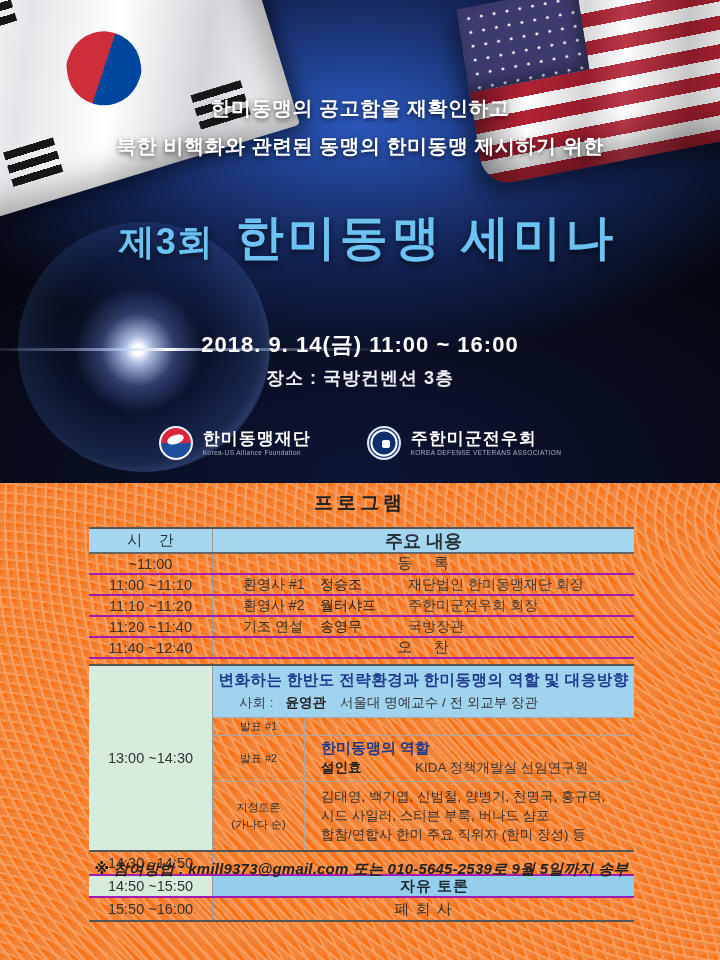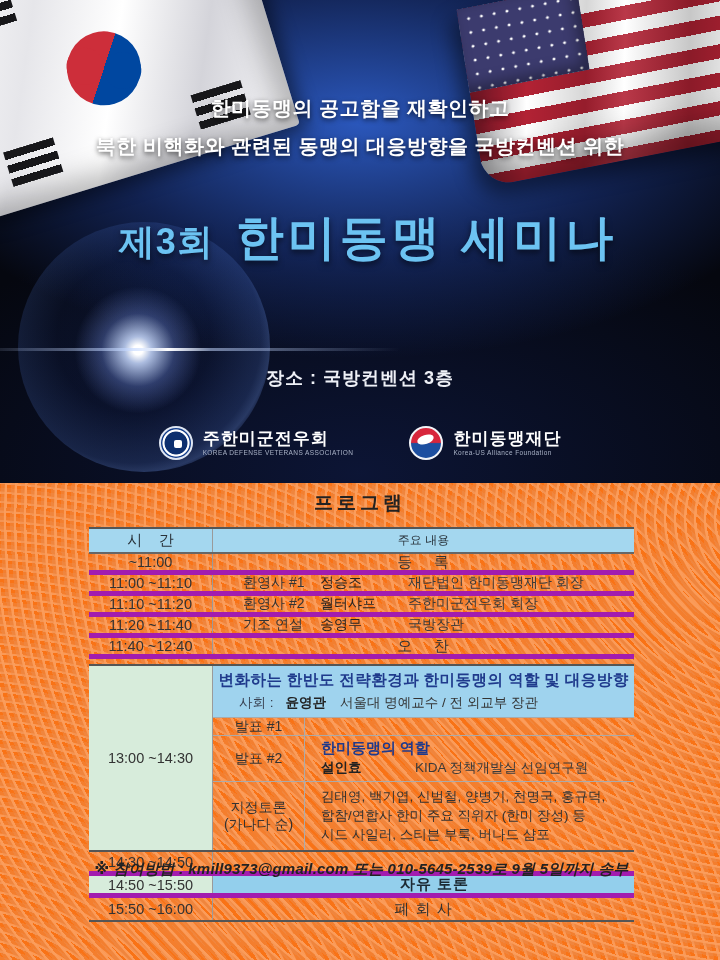--- a/index.html
+++ b/index.html
@@ -88,50 +88,50 @@
   .body-sec { position:absolute; left:0; top:483px; width:720px; height:600px; background:#f97316; overflow:hidden; }
   .body-sec::before { content:""; position:absolute; inset:0; opacity:.30; pointer-events:none;
     background:
       repeating-radial-gradient(ellipse 900px 760px at 112% 6%, rgba(255,255,255,.95) 0 2px, rgba(205,205,212,.45) 3px 6px, rgba(255,255,255,0) 6px 10px),
       repeating-radial-gradient(ellipse 700px 600px at -8% 102%, rgba(255,255,255,.9) 0 2px, rgba(210,210,216,.4) 3px 7px, rgba(255,255,255,0) 7px 11px); }
 
   .prog-title { position:absolute; top:7px; left:0; right:0; text-align:center;
     font-size:19px; font-weight:800; letter-spacing:4px; color:#222; }
 
   .tbl { position:absolute; left:89px; top:44px; width:545px; font-size:14px; color:#333; }
-  .row { display:flex; align-items:stretch; border-bottom:5px solid #a21caf; background:transparent; }
+  .row { display:flex; align-items:stretch; border-bottom:2px solid #a21caf; background:transparent; }
   .tcell { width:124px; flex:0 0 124px; border-right:1px solid #9a9a9a; display:flex;
     align-items:center; justify-content:center; white-space:pre; font-size:14.5px; color:#333; }
   .ccell { flex:1; display:flex; align-items:center; }
   .ccell.center { justify-content:center; white-space:pre; font-size:15px; letter-spacing:1px; }
 
   .hdr { background:#a4d7ef; border-top:2px solid #555; border-bottom:2px solid #666; height:27px; }
   .hdr .tcell { font-size:15px; color:#28323a; }
-  .hdr .ccell { justify-content:center; font-size:12px; color:#28323a; white-space:pre; }
+  .hdr .ccell { justify-content:center; font-size:18px; color:#28323a; white-space:pre;font-weight:bold; }
   .srow { height:21px; }
   .srow:last-of-type { border-bottom:2px solid #555; }
   .role  { width:107px; padding-left:30px; flex:0 0 107px; }
   .pname { width:88px; flex:0 0 88px; font-weight:normal; color:#222; }
   .affil { flex:1; color:#3a3a3a; }
 
   .gap { height:5px; }
 
   .sess { display:flex; border-top:2px solid #555; border-bottom:2px solid #555; }
   .sess-time { width:124px; flex:0 0 124px; background:#d7ecdb; border-right:1px solid #9a9a9a;
     display:flex; align-items:center; justify-content:center; white-space:pre; font-size:14.5px; color:#333; }
   .sess-content { flex:1; }
   .sess-hdr { background:#9fd3ee; padding:4px 0 5px; }
   .serif { font-family:"Liberation Serif","DejaVu Serif",serif; }
   .sess-title { text-align:center; font-weight:bold; font-size:15.5px; color:#1f3a8c; letter-spacing:.5px; }
   .sess-mod { padding-left:26px; font-size:13.5px; color:#394252; margin-top:3px; }
   .sess-mod .mname { font-weight:bold; color:#222; margin-left:12px; }
   .sess-mod .mdesc { color:#333; margin-left:14px; }
   .sess-item { display:flex; border-top:1px solid #aaa; }
   .item-label { width:92px; flex:0 0 92px; border-right:1px solid #aaa; display:flex; flex-direction:column;
-    align-items:center; justify-content:center; font-size:14px; color:#333; line-height:17px; }
+    align-items:center; justify-content:center; font-size:11px; color:#333; line-height:17px; }
   .item-body { flex:1; padding:4px 0 5px 16px; }
   .item-title { font-weight:bold; font-size:15px; color:#1f3a8c; line-height:17px; }
   .item-speaker { display:flex; font-size:13.5px; margin-top:3px; line-height:16px; }
   .spk-name { width:94px; flex:0 0 94px; font-weight:bold; color:#222; }
   .spk-affil { color:#3a3a3a; }
   .disc-lines { padding:5px 0 6px 16px; font-size:13.5px; color:#333; line-height:19px; }
 
   .trow { height:24px; }
   .trow.mid { height:22px; }
   .trow .ccell.hl { background:#93cfec; font-weight:bold; color:#1c2a33;padding-left:22px; }
@@ -158,42 +158,43 @@
 
     <div class="us-flag">
       <div class="us-canton"></div>
     </div>
 
     <div class="glow-ellipse"></div>
     <div class="flare-core"></div>
     <div class="flare-streak"></div>
 
     <div class="intro intro1">한미동맹의 공고함을 재확인하고</div>
-    <div class="intro intro2">북한 비핵화와 관련된 동맹의 대응방향을 국방컨벤션 위한</div>
+    <div class="intro intro2">북한 비핵화와 관련된 동맹의 한미동맹 제시하기 위한</div>
 
     <div class="title-row">
       <span class="title-prefix">제3회</span>
       <span class="title-main">한미동맹 세미나</span>
     </div>
 
+    <div class="event-date">2018. 9. 14(금) 11:00 ~ 16:00</div>
     <div class="event-venue">장소 : 국방컨벤션 3층</div>
 
     <div class="logos">
+      <div class="logo">
+        <span class="emblem foundation"></span>
+        <span>
+          <div class="logo-name">한미동맹재단</div>
+          <div class="logo-sub">Korea-US Alliance Foundation</div>
+        </span>
+      </div>
       <div class="logo">
         <span class="emblem veterans"></span>
         <span>
           <div class="logo-name">주한미군전우회</div>
           <div class="logo-sub">KOREA DEFENSE VETERANS ASSOCIATION</div>
-        </span>
-      </div>
-      <div class="logo">
-        <span class="emblem foundation"></span>
-        <span>
-          <div class="logo-name">한미동맹재단</div>
-          <div class="logo-sub">Korea-US Alliance Foundation</div>
         </span>
       </div>
     </div>
   </div>
 
   <div class="body-sec">
     <div class="prog-title">프로그램</div>
 
     <div class="tbl">
 
@@ -267,22 +268,22 @@
             </div>
           </div>
 
           <div class="sess-item">
             <div class="item-label">
               <span>지정토론</span>
               <span>(가나다 순)</span>
             </div>
             <div class="disc-lines">
               <div>김태영, 백기엽, 신범철, 양병기, 천명국, 홍규덕,</div>
+              <div>시드 사일러, 스티븐 부룩, 버나드 샴포</div>
               <div>합참/연합사 한미 주요 직위자 (한미 장성) 등</div>
-              <div>시드 사일러, 스티븐 부룩, 버나드 샴포</div>
             </div>
           </div>
 
         </div>
       </div>
 
       <div class="row trow">
         <div class="tcell">14:30 ~14:50</div>
       </div>
 

